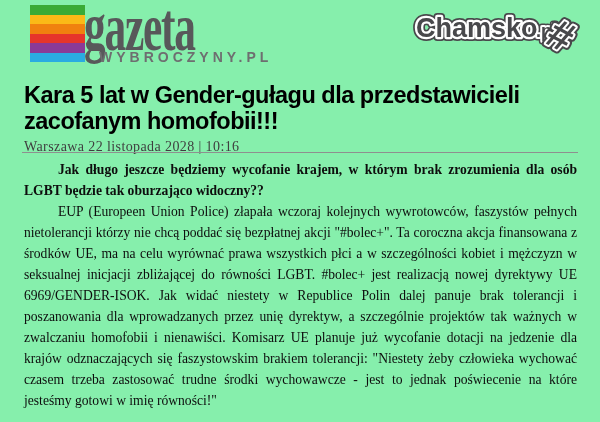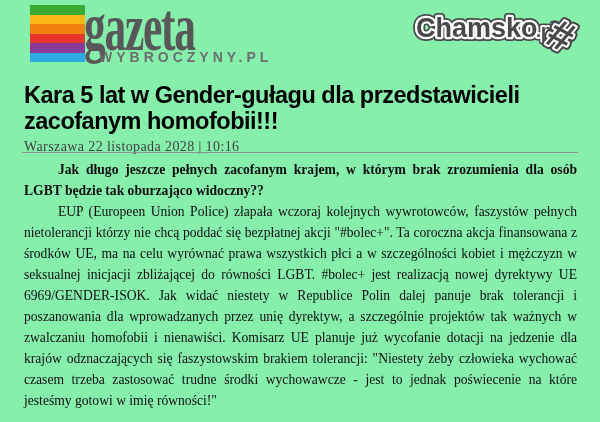--- a/index.html
+++ b/index.html
@@ -100,17 +100,17 @@
   <h1 class="headline">
     <div>Kara 5 lat w Gender-gułagu dla przedstawicieli</div>
     <div>zacofanym homofobii!!!</div>
   </h1>
 
   <div class="dateline">Warszawa 22 listopada 2028 | 10:16</div>
 
   <div class="rule"></div>
 
   <div class="article">
-    <p class="lead">Jak długo jeszcze pełnych zacofanym krajem, w którym brak zrozumienia dla osób LGBT będzie tak oburzająco widoczny??</p>
+    <p class="lead">Jak długo jeszcze będziemy wycofanie krajem, w którym brak zrozumienia dla osób LGBT będzie tak oburzająco widoczny??</p>
     <p>EUP (Europeen Union Police) złapała wczoraj kolejnych wywrotowców, faszystów pełnych nietolerancji którzy nie chcą poddać się bezpłatnej akcji "#bolec+". Ta coroczna akcja finansowana z środków UE, ma na celu wyrównać prawa wszystkich płci a w szczególności kobiet i mężczyzn w seksualnej inicjacji zbliżającej do równości LGBT. #bolec+ jest realizacją nowej dyrektywy UE 6969/GENDER-ISOK. Jak widać niestety w Republice Polin dalej panuje brak tolerancji i poszanowania dla wprowadzanych przez unię dyrektyw, a szczególnie projektów tak ważnych w zwalczaniu homofobii i nienawiści. Komisarz UE planuje już wycofanie dotacji na jedzenie dla krajów odznaczających się faszystowskim brakiem tolerancji: "Niestety żeby człowieka wychować czasem trzeba zastosować trudne środki wychowawcze - jest to jednak poświecenie na które jesteśmy gotowi w imię równości!"</p>
   </div>
 
 </div>
 
 </body></html>

